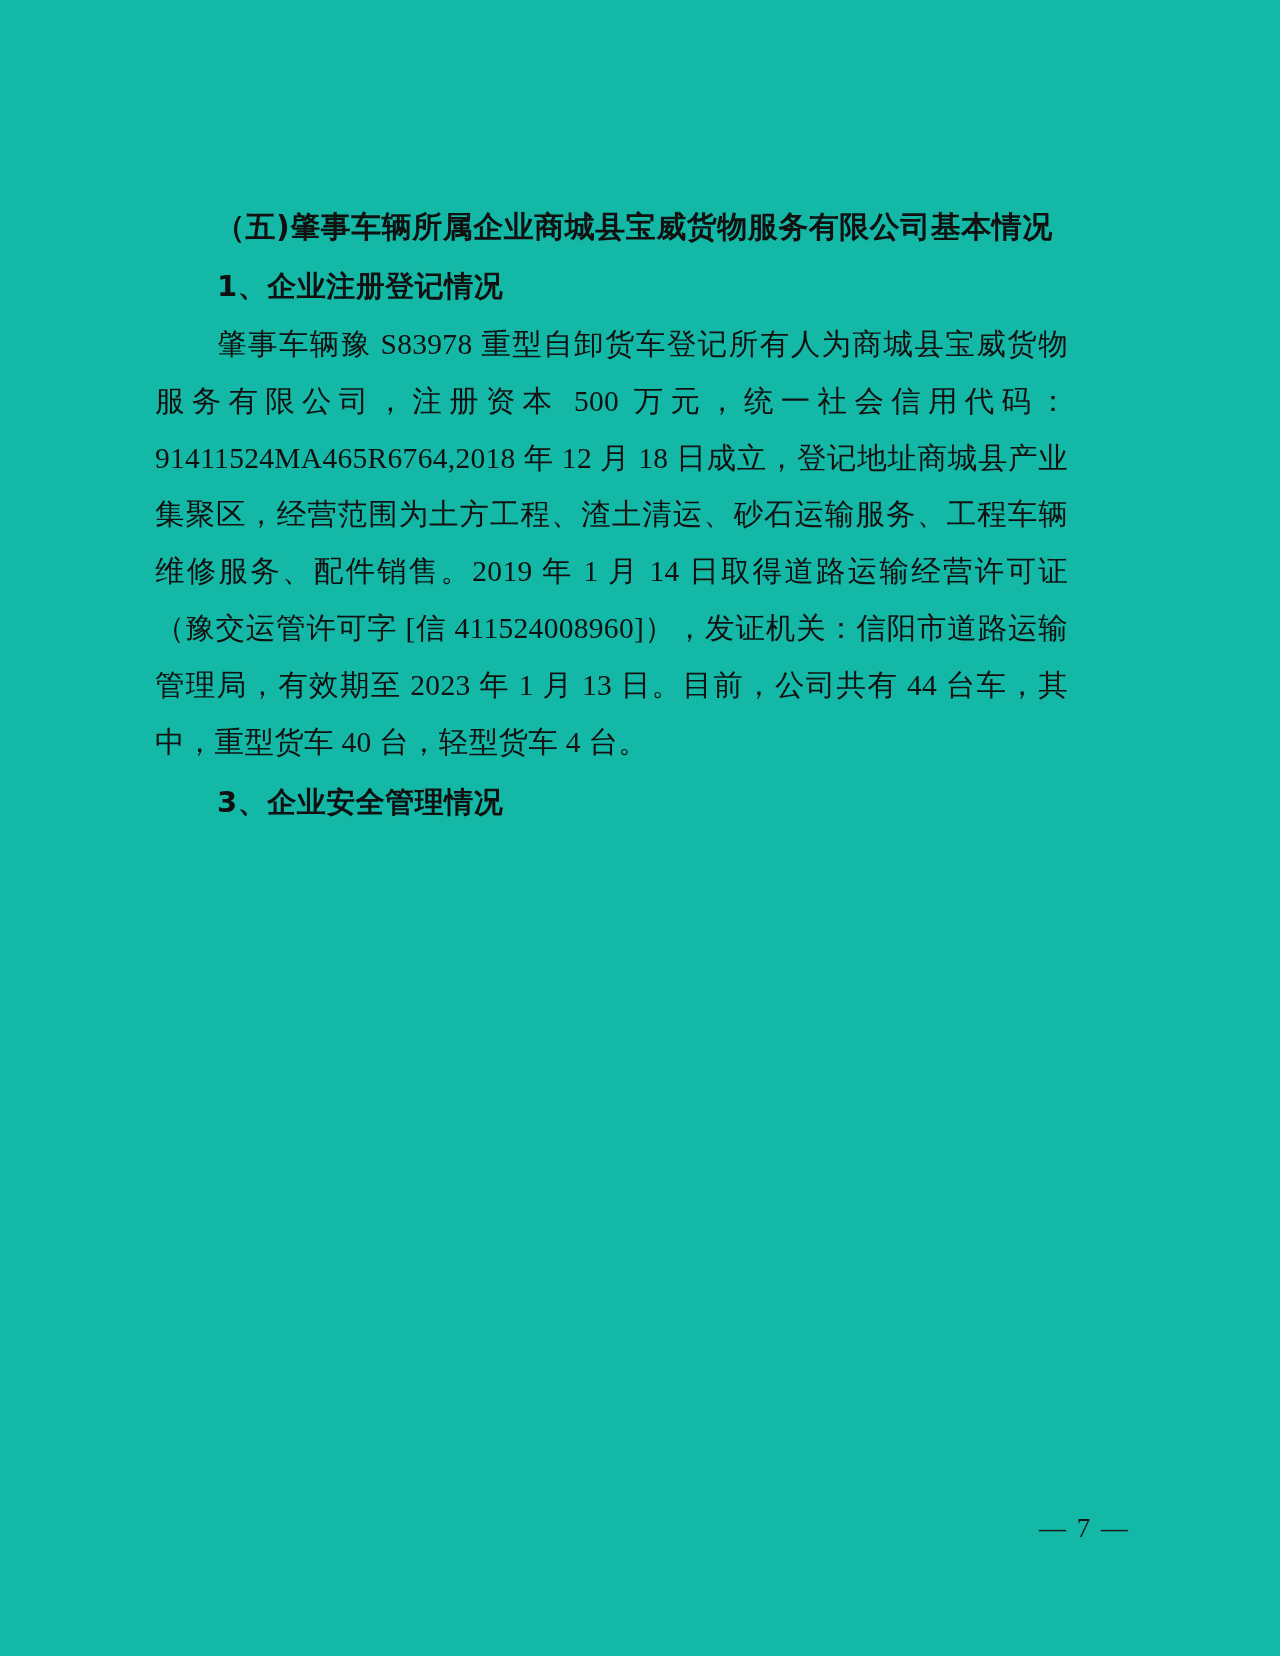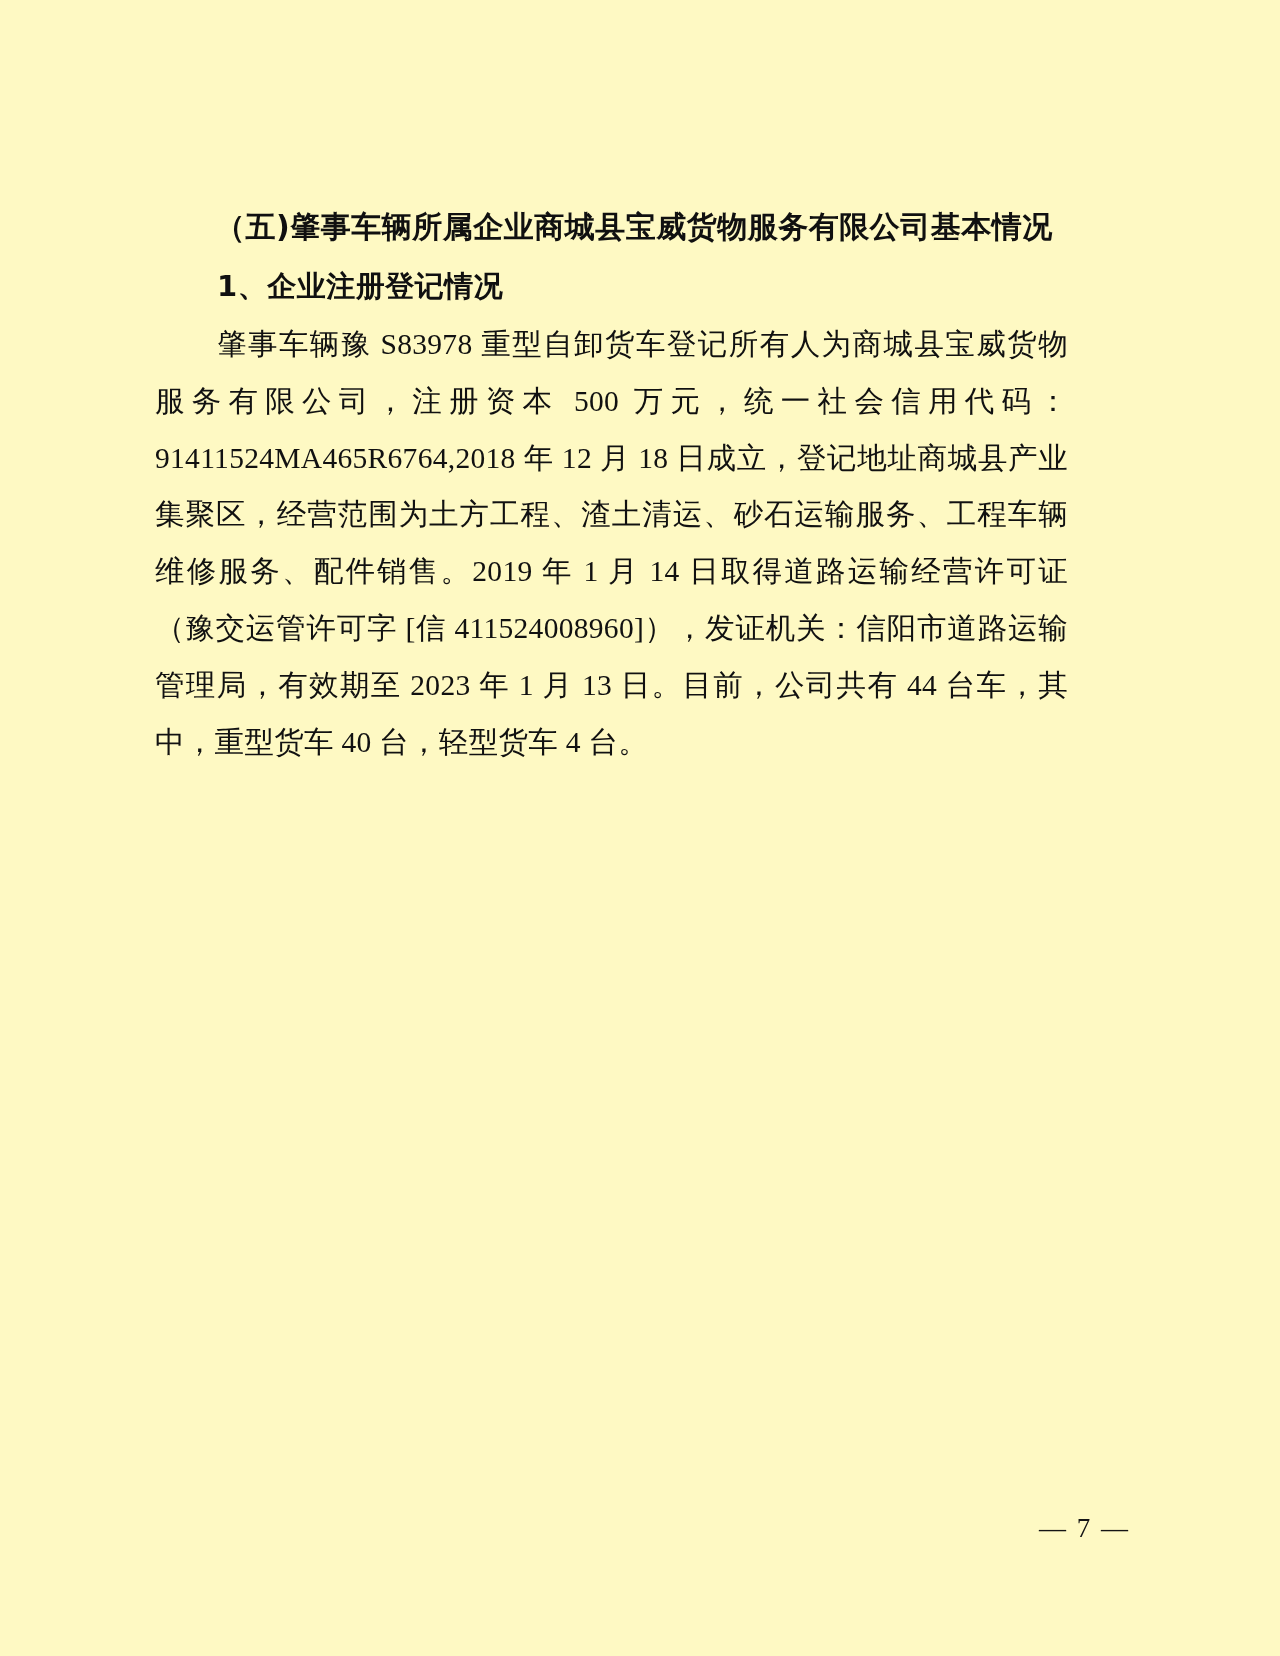--- a/index.html
+++ b/index.html
@@ -5,21 +5,21 @@
   html, body {
     margin: 0;
     padding: 0;
     background: #ffffff;
   }
   .page {
     position: relative;
     width: 1280px;
     height: 1656px;
     margin: 0 auto;
-    background: #fef9c3;
+    background: #14b8a6;
     box-sizing: border-box;
     font-family: "Liberation Serif", "DejaVu Serif", serif;
     color: #0d0d0d;
   }
   .content {
     position: absolute;
     left: 155px;
     top: 200px;
     width: 930px;
   }
@@ -70,17 +70,18 @@
   <div class="content">
 
     <h1 class="heading">（五)肇事车辆所属企业商城县宝威货物服务有限公司基本情况</h1>
 
     <h2 class="subheading">1、企业注册登记情况</h2>
 
     <p class="para">肇事车辆豫 S83978 重型自卸货车登记所有人为商城县宝威货物服务有限公司，注册资本 500 万元，统一社会信用代码：91411524MA465R6764,2018 年 12 月 18 日成立，登记地址商城县产业集聚区，经营范围为土方工程、渣土清运、砂石运输服务、工程车辆维修服务、配件销售。2019 年 1 月 14 日取得道路运输经营许可证（豫交运管许可字 [信 411524008960]），发证机关：信阳市道路运输管理局，有效期至 2023 年 1 月 13 日。目前，公司共有 44 台车，其中，重型货车 40 台，轻型货车 4 台。</p>
 
 
 
+    <h2 class="subheading">3、企业安全管理情况</h2>
 
   </div>
 
   <div class="page-number">— 7 —</div>
 </div>
 
 </body></html>

